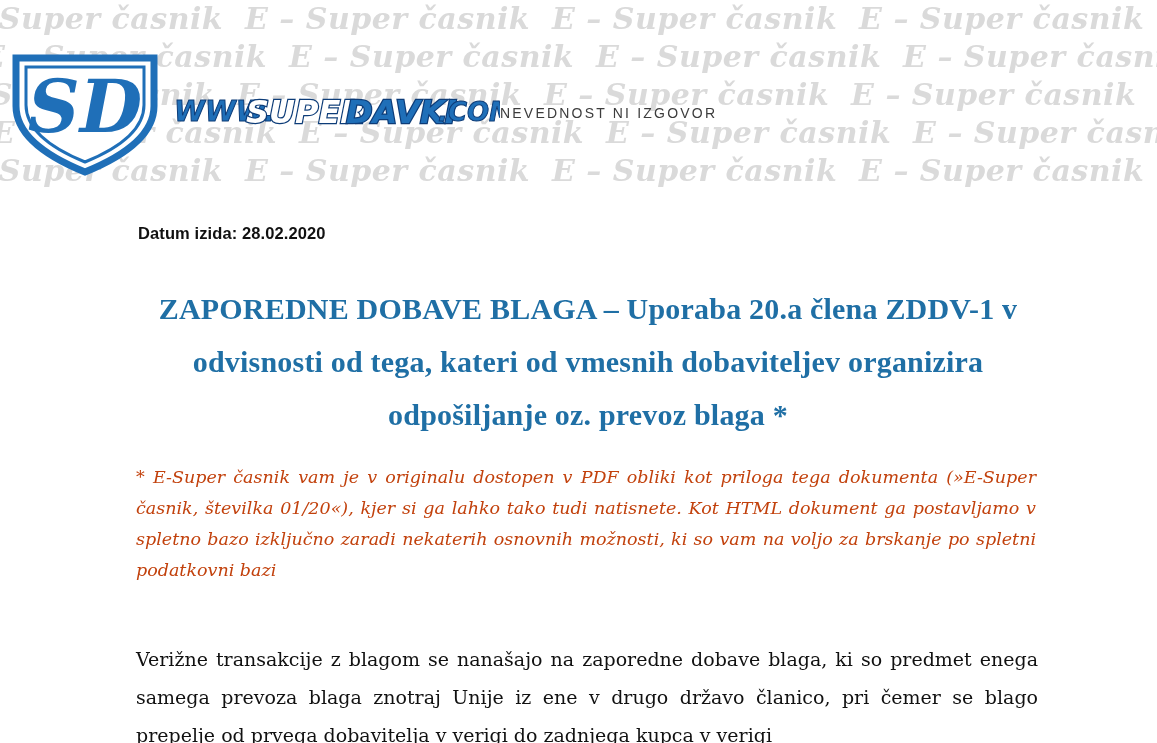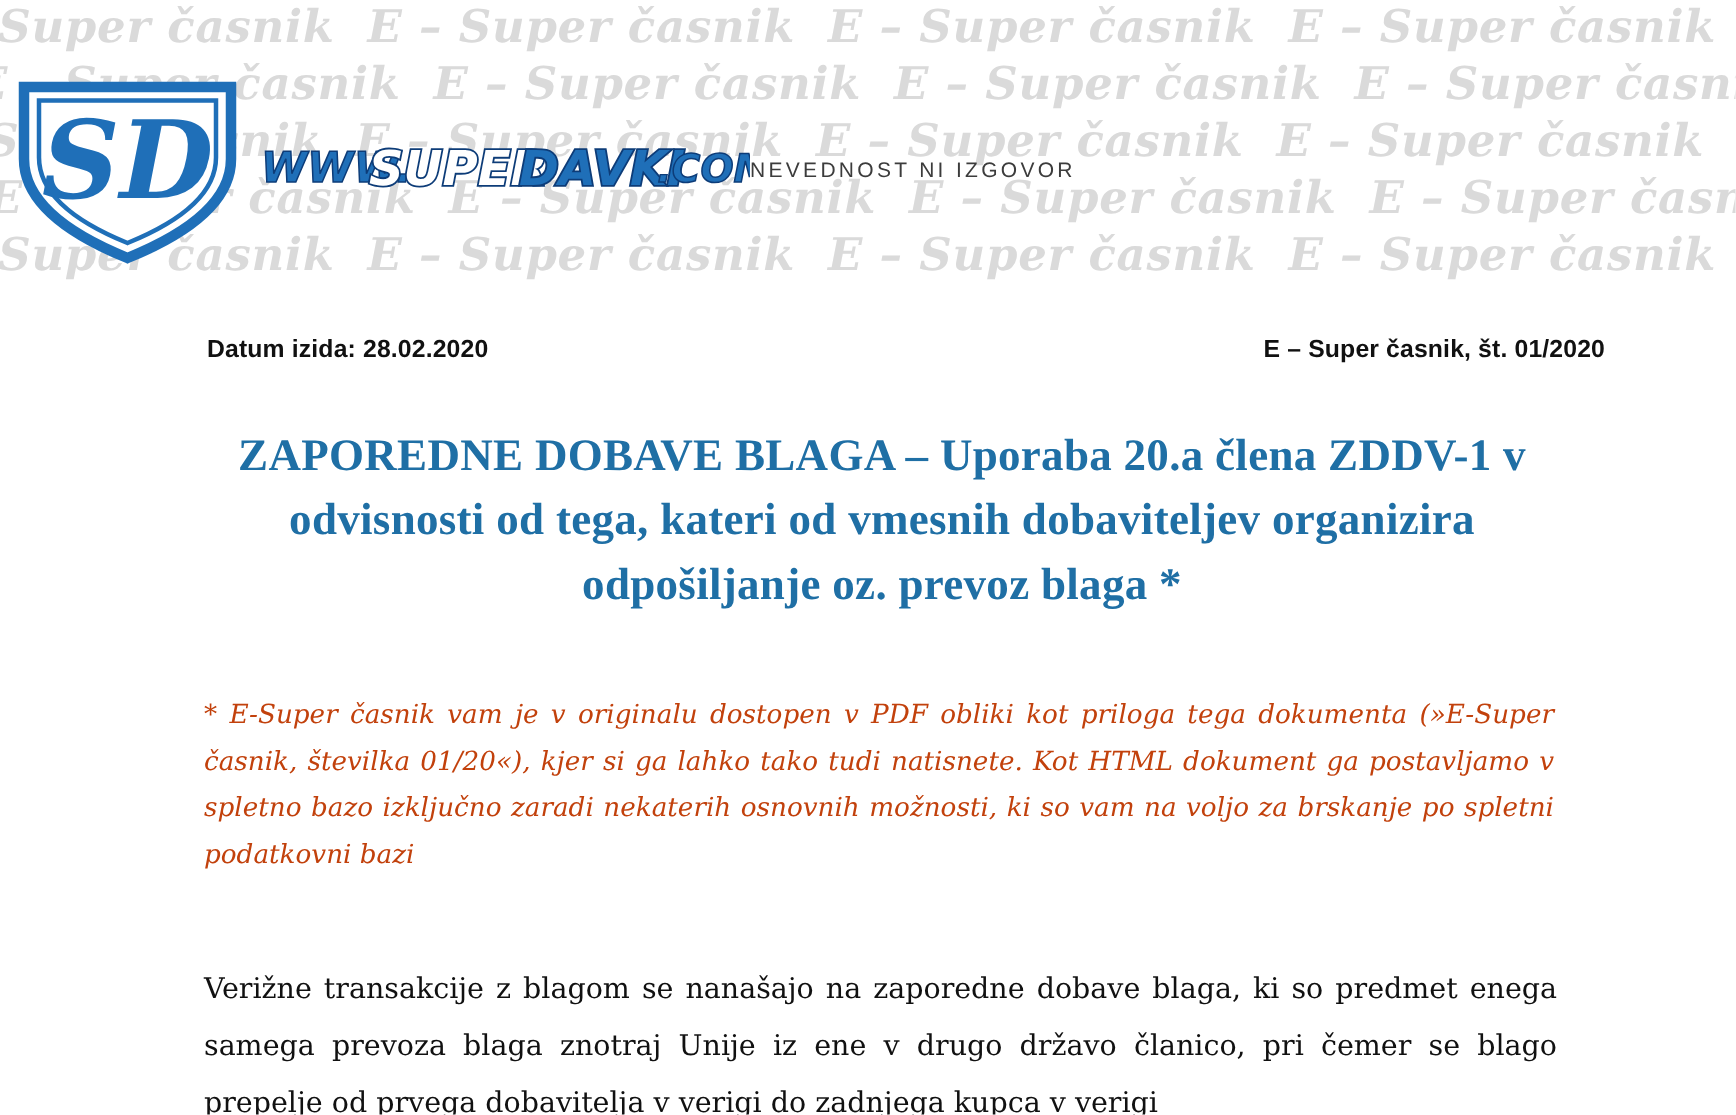--- a/index.html
+++ b/index.html
@@ -103,21 +103,21 @@
   .title {
     position: absolute;
     top: 282px;
     left: 128px;
     width: 920px;
     text-align: center;
     color: #1f6fa5;
     font-family: "Liberation Serif", serif;
     font-weight: bold;
     font-size: 30px;
-    line-height: 43px;
+    line-height: 53px;
     letter-spacing: 0.2px;
   }
 
   
   .note {
     position: absolute;
     top: 462px;
     left: 136px;
     width: 900px;
     font-family: "DejaVu Serif", serif;
@@ -172,21 +172,20 @@
       </g>
     </svg>
   </div>
   <div class="tagline">NEVEDNOST NI IZGOVOR</div>
 </div>
 
 <div class="doc">
 
   <div class="meta-row">
     <div class="meta-left">Datum izida: 28.02.2020</div>
-    <div class="meta-right">E – Super časnik, št. 01/2020</div>
   </div>
 
   <div class="title">ZAPOREDNE DOBAVE BLAGA – Uporaba 20.a člena ZDDV-1 v odvisnosti od tega, kateri od vmesnih dobaviteljev organizira odpošiljanje oz. prevoz blaga *</div>
 
   <div class="note">* E-Super časnik vam je v originalu dostopen v PDF obliki kot priloga tega dokumenta (»E-Super časnik, številka 01/20«), kjer si ga lahko tako tudi natisnete. Kot HTML dokument ga postavljamo v spletno bazo izključno zaradi nekaterih osnovnih možnosti, ki so vam na voljo za brskanje po spletni podatkovni bazi</div>
 
   <div class="body-par">Verižne transakcije z blagom se nanašajo na zaporedne dobave blaga, ki so predmet enega samega prevoza blaga znotraj Unije iz ene v drugo državo članico, pri čemer se blago prepelje od prvega dobavitelja v verigi do zadnjega kupca v verigi</div>
 
 </div>
 

